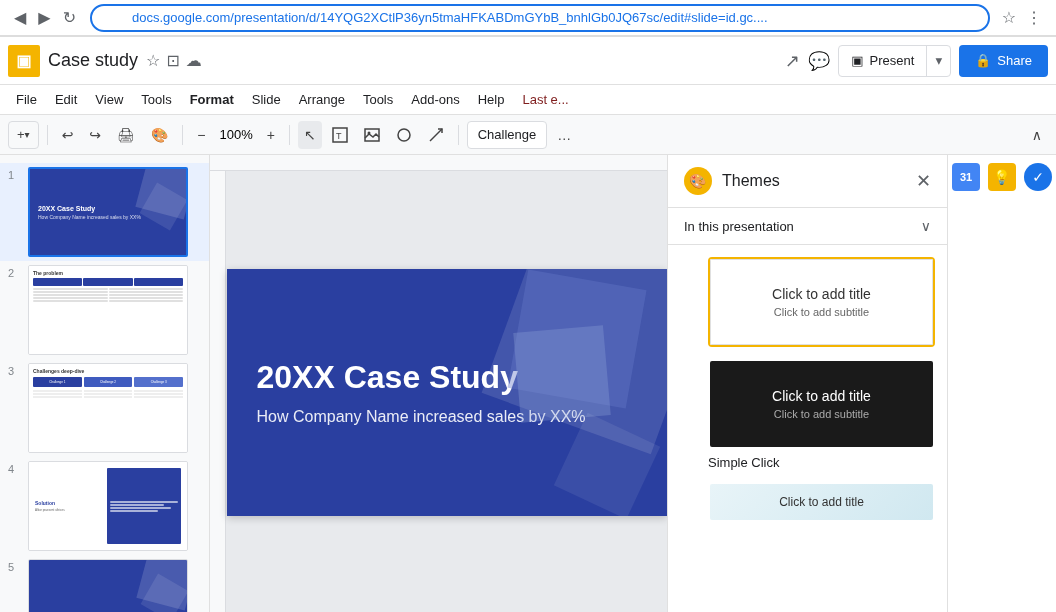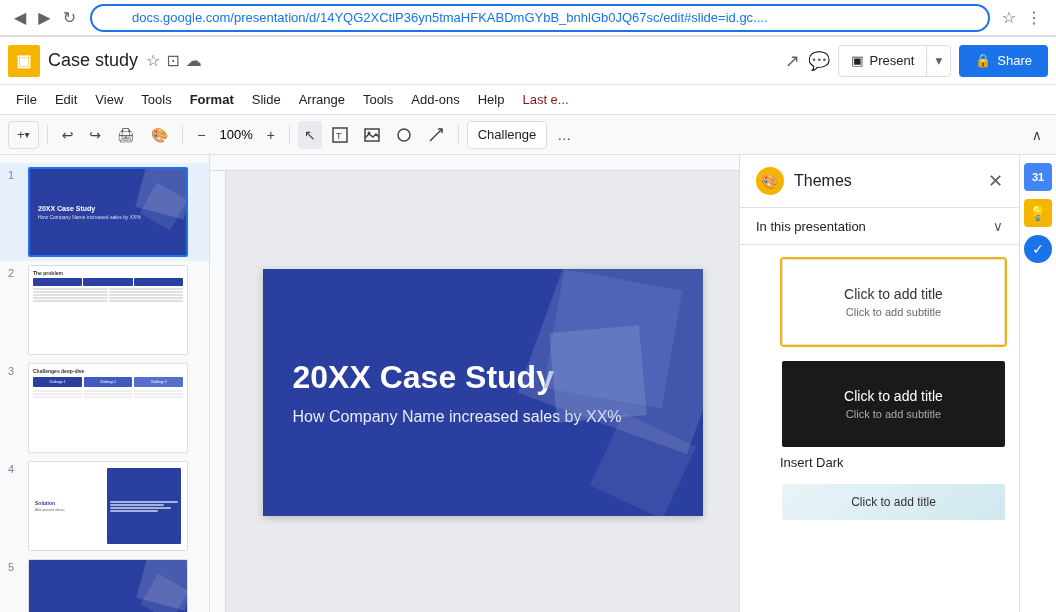--- a/index.html
+++ b/index.html
@@ -110,21 +110,21 @@
     .theme-preview.selected { border-color: #f4b400; }
     .theme-preview-light { background: white; border: 1px solid #e0e0e0; display: flex; flex-direction: column; align-items: center; justify-content: center; height: 100%; }
     .theme-preview-light-title { font-size: 14px; color: #333; margin-bottom: 4px; }
     .theme-preview-light-sub { font-size: 11px; color: #666; }
     .theme-preview-dark { background: #1a1a1a; display: flex; flex-direction: column; align-items: center; justify-content: center; height: 100%; }
     .theme-preview-dark-title { font-size: 14px; color: white; margin-bottom: 4px; }
     .theme-preview-dark-sub { font-size: 11px; color: #aaa; }
     .theme-label { font-size: 13px; color: #202124; }
 
     
-    .right-icons { display: flex; flex-direction: column; background: white; border-left: 1px solid #e0e0e0; padding: 8px 4px; gap: 8px; }
+    .right-icons { display: flex; flex-direction: row; background: white; border-left: 1px solid #e0e0e0; padding: 8px 4px; gap: 8px; }
     .right-icon-btn { background: none; border: none; cursor: pointer; width: 28px; height: 28px; display: flex; align-items: center; justify-content: center; border-radius: 4px; color: #5f6368; }
     .right-icon-btn.calendar { background: #4285f4; color: white; border-radius: 4px; }
     .right-icon-btn.lightbulb { background: #f4b400; border-radius: 4px; color: white; }
     .right-icon-btn.check { background: #1a73e8; color: white; border-radius: 50%; }
 
     .slide-panel::-webkit-scrollbar { width: 6px; }
     .slide-panel::-webkit-scrollbar-thumb { background: #dadce0; border-radius: 3px; }
     .themes-content::-webkit-scrollbar { width: 6px; }
     .themes-content::-webkit-scrollbar-thumb { background: #dadce0; border-radius: 3px; }
   </style>
@@ -396,21 +396,21 @@
         </div>
       </div>
 
       <div class="theme-item">
         <div class="theme-preview">
           <div class="theme-preview-dark">
             <div class="theme-preview-dark-title">Click to add title</div>
             <div class="theme-preview-dark-sub">Click to add subtitle</div>
           </div>
         </div>
-        <div class="theme-label">Insert Dark</div>
+        <div class="theme-label">Simple Click</div>
       </div>
 
       <div class="theme-item">
         <div class="theme-preview" style="height:40px; overflow:hidden;">
           <div style="background: linear-gradient(135deg, #e8f4f8 0%, #d0e8f0 100%); width:100%; height:100%; display:flex; align-items:center; justify-content:center;">
             <span style="font-size:12px; color:#333;">Click to add title</span>
           </div>
         </div>
       </div>
     </div>

